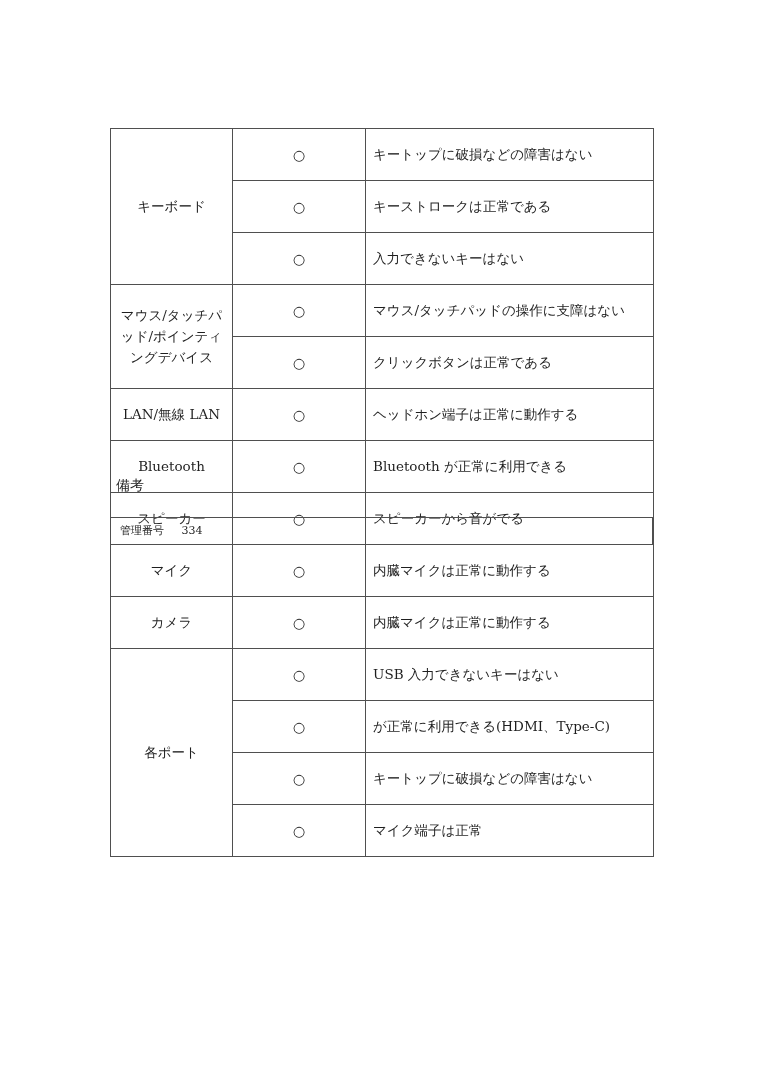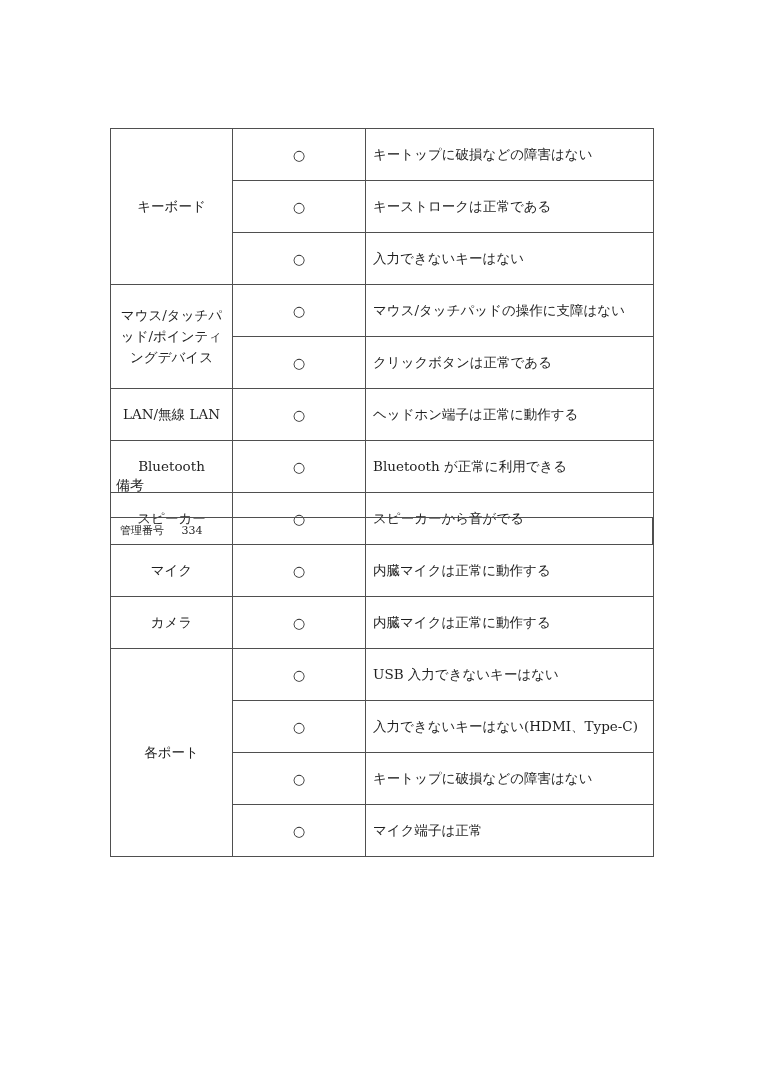--- a/index.html
+++ b/index.html
@@ -133,21 +133,21 @@
           <td class="mark">○</td>
           <td class="desc">内臓マイクは正常に動作する</td>
         </tr>
         <tr>
           <td class="cat" rowspan="4">各ポート</td>
           <td class="mark">○</td>
           <td class="desc">USB 入力できないキーはない</td>
         </tr>
         <tr>
           <td class="mark">○</td>
-          <td class="desc">入力できないキーはない(HDMI、Type-C)</td>
+          <td class="desc">が正常に利用できる(HDMI、Type-C)</td>
         </tr>
         <tr>
           <td class="mark">○</td>
           <td class="desc">キートップに破損などの障害はない</td>
         </tr>
         <tr>
           <td class="mark">○</td>
           <td class="desc">マイク端子は正常</td>
         </tr>
       </tbody>

